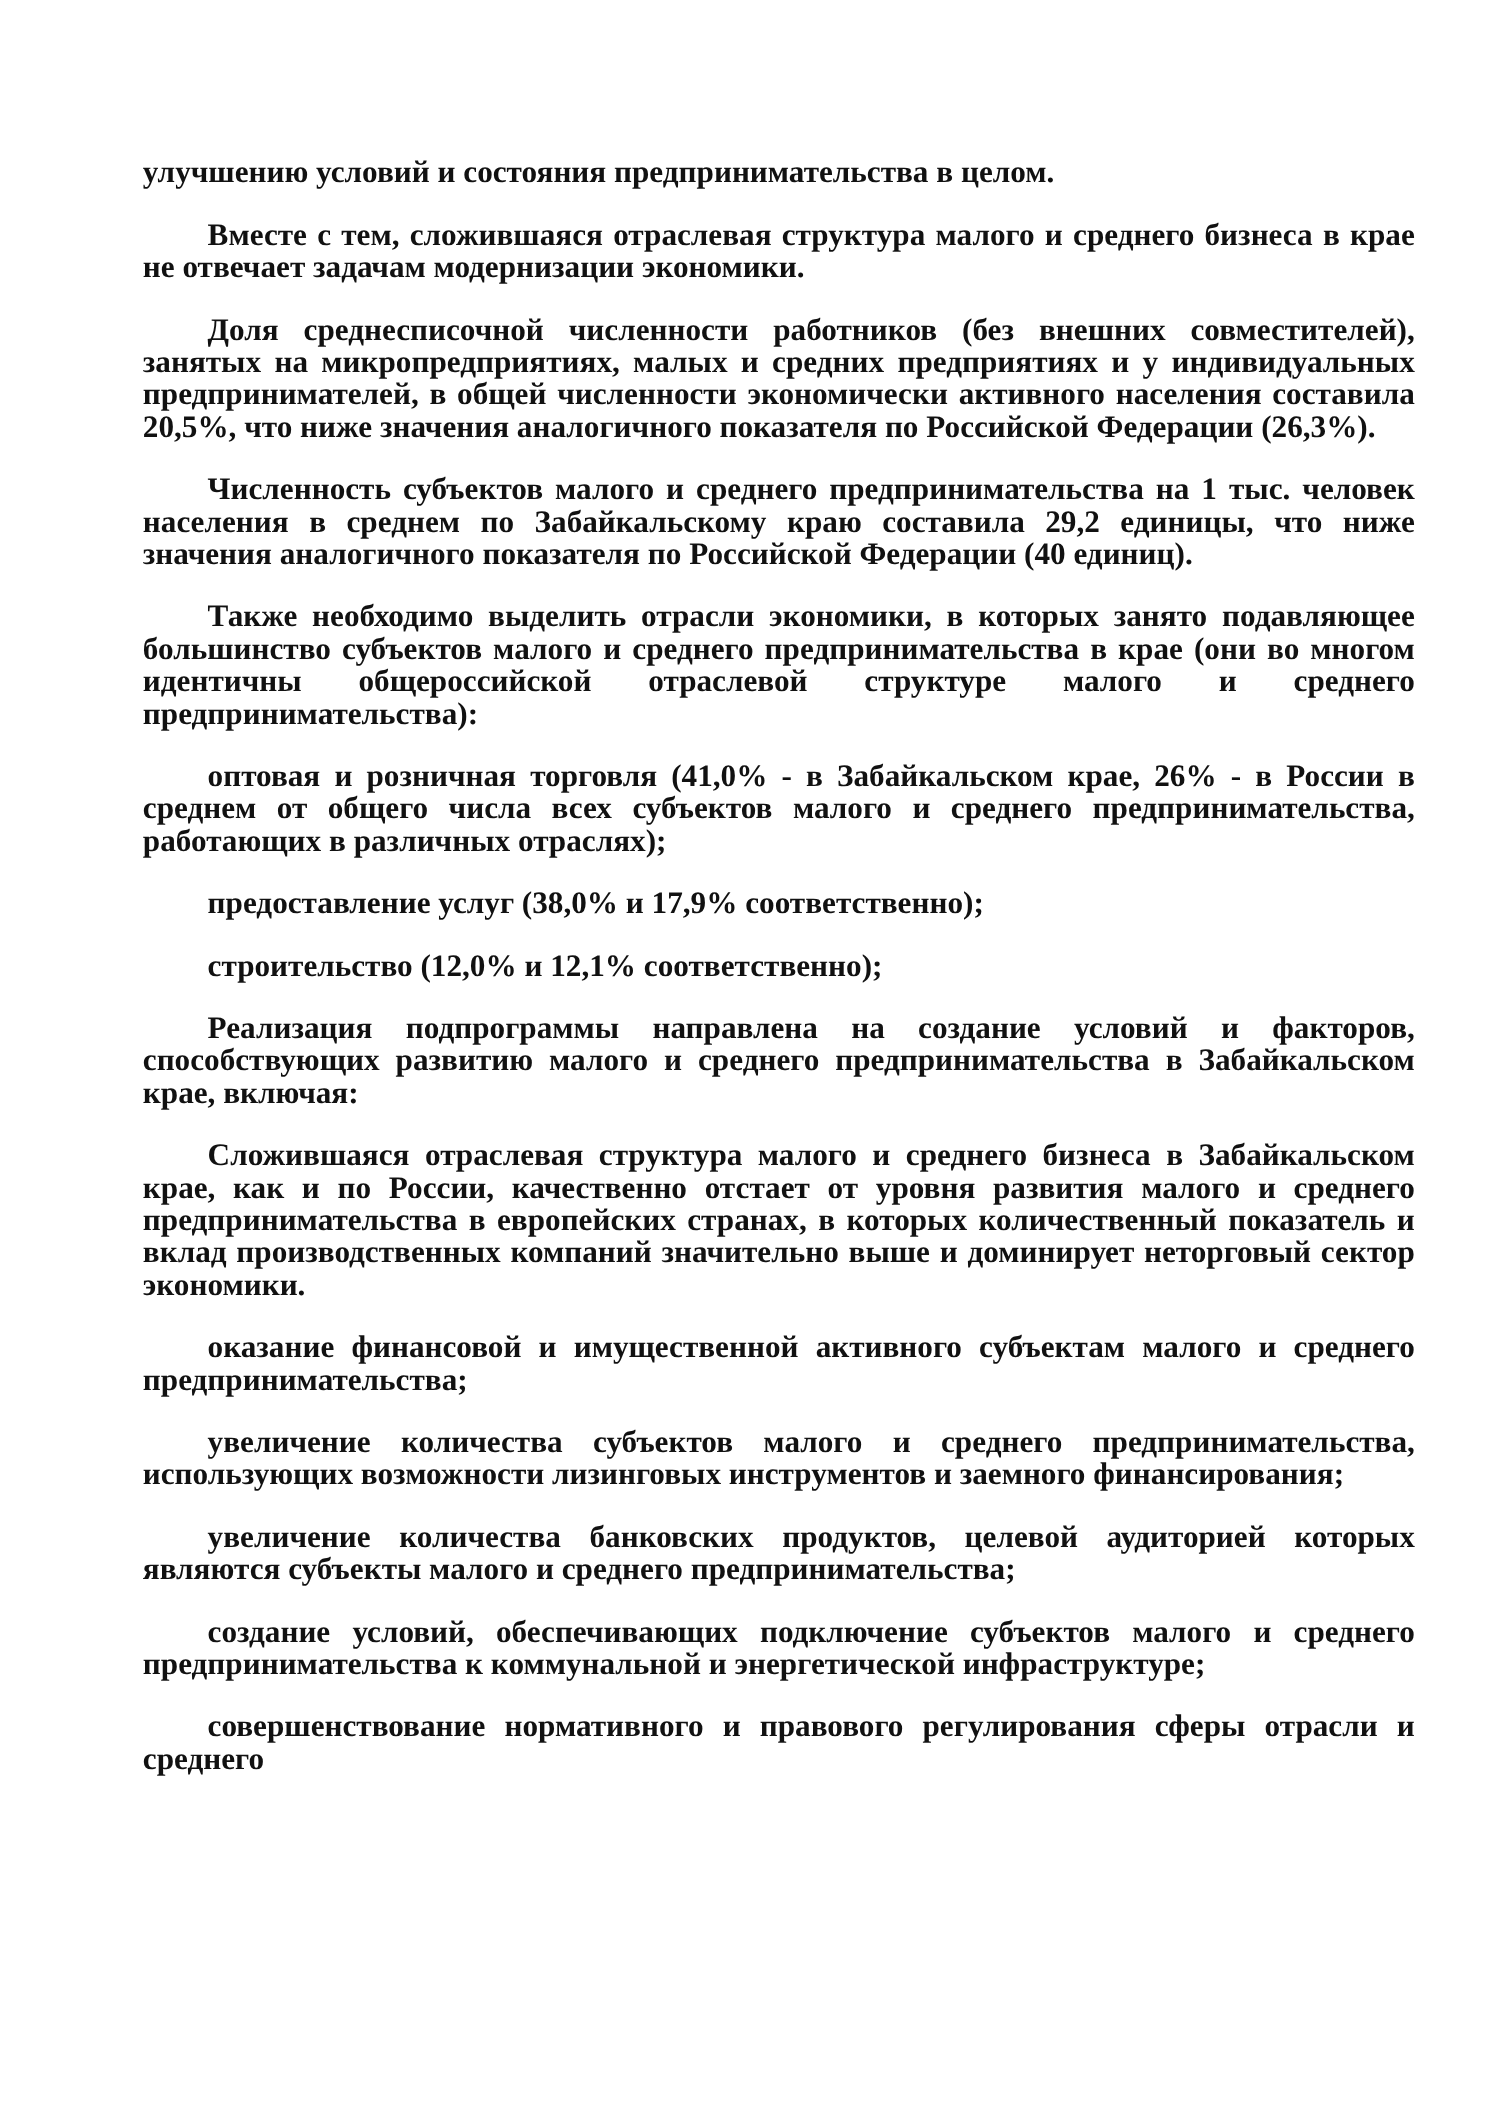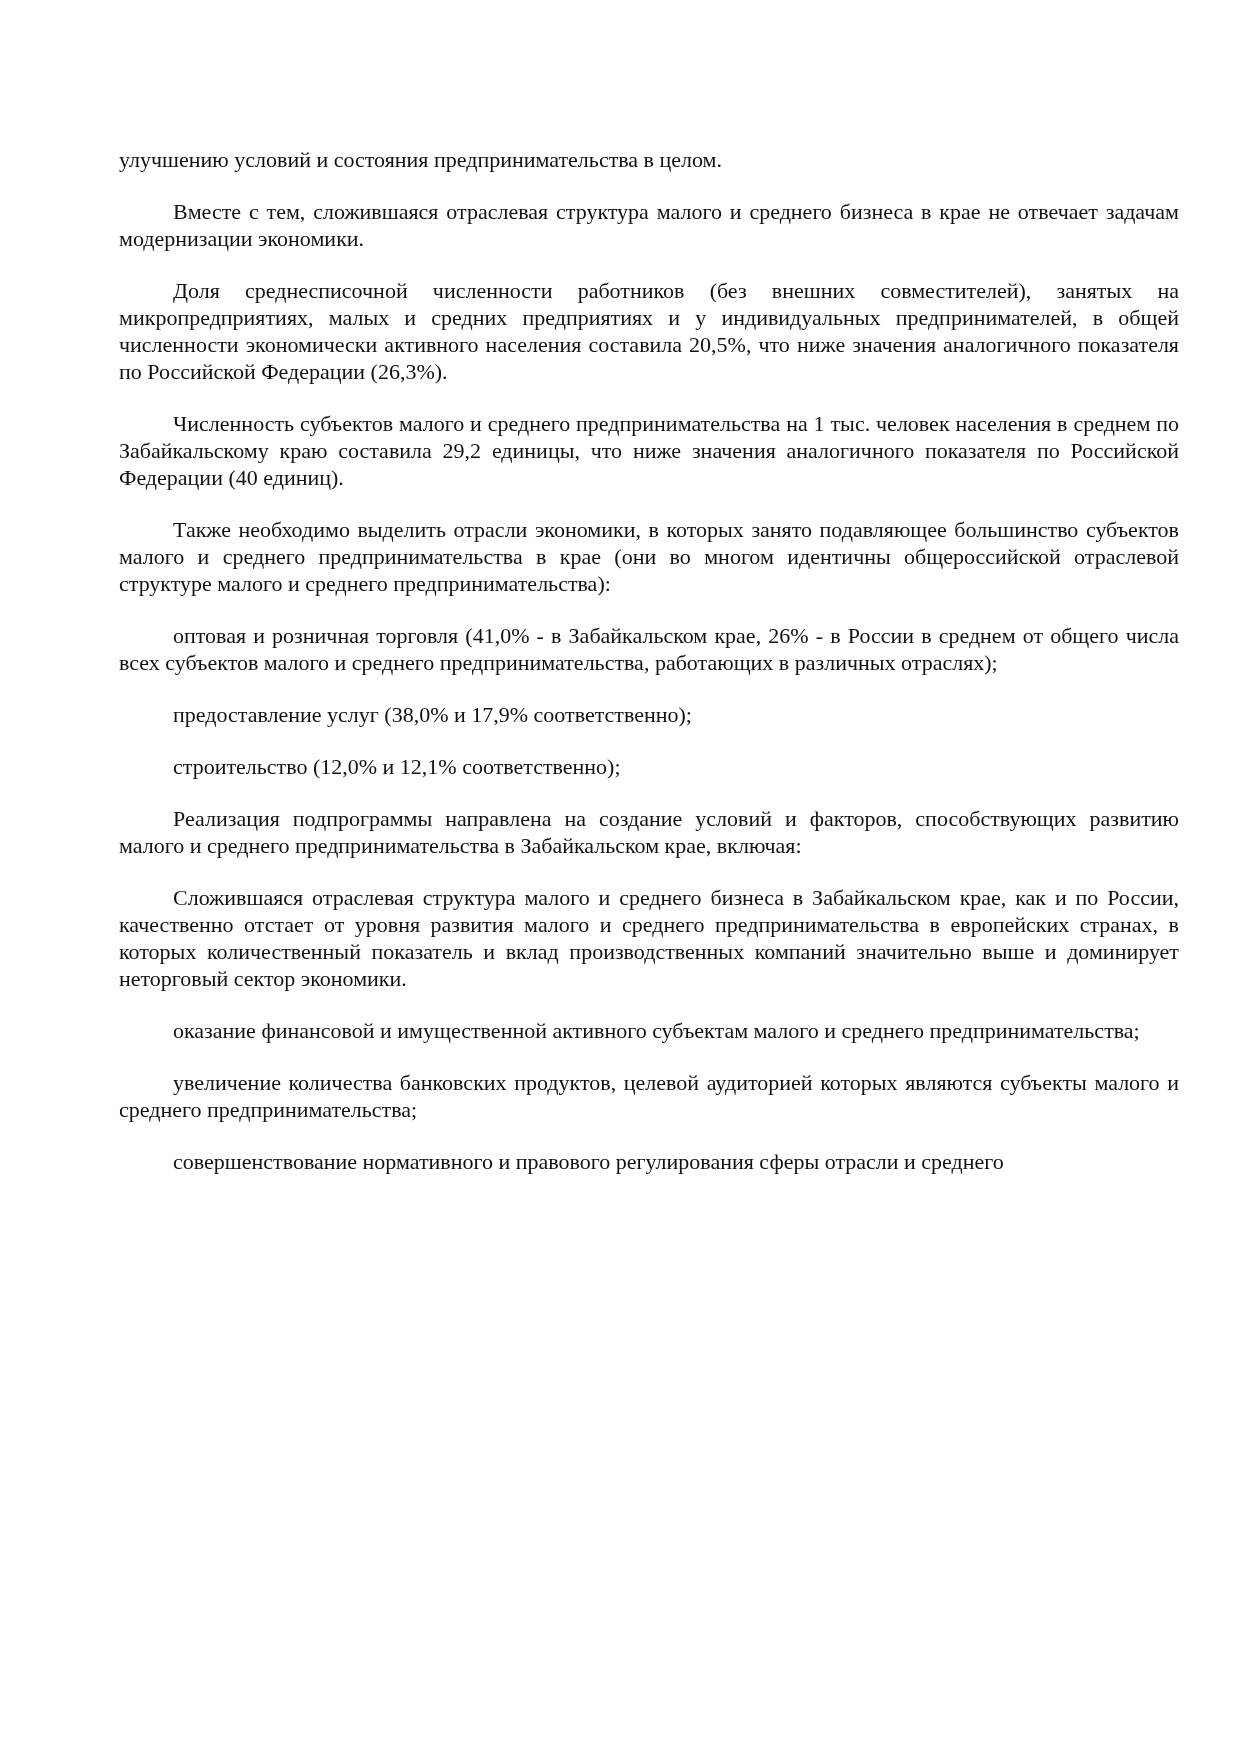--- a/index.html
+++ b/index.html
@@ -1,25 +1,26 @@
 <!DOCTYPE html>
 <html><head>
 <meta charset="utf-8">
 <style>
   html, body { margin: 0; padding: 0; background: #ffffff; }
   body { width: 1241px; height: 1754px; position: relative; overflow: hidden; }
   .page {
     position: absolute;
     left: 119px;
-    top: 146px;
+    top: 130px;
     width: 1060px;
     font-family: "Liberation Serif", "DejaVu Serif", serif;
-    font-size: 22px;
+    font-size: 26px;
     line-height: 27px;
     color: #111111;
+    font-weight: bold;
   }
   .p {
     margin: 0 0 25px 0;
     text-align: justify;
     text-indent: 54px;
   }
   .p.noindent { text-indent: 0; }
   .p.last { margin-bottom: 0; }
 </style>
 </head>
@@ -30,15 +31,17 @@
   <p class="p">Вместе с тем, сложившаяся отраслевая структура малого и среднего бизнеса в крае не отвечает задачам модернизации экономики.</p>
   <p class="p">Доля среднесписочной численности работников (без внешних совместителей), занятых на микропредприятиях, малых и средних предприятиях и у индивидуальных предпринимателей, в общей численности экономически активного населения составила 20,5%, что ниже значения аналогичного показателя по Российской Федерации (26,3%).</p>
   <p class="p">Численность субъектов малого и среднего предпринимательства на 1 тыс. человек населения в среднем по Забайкальскому краю составила 29,2 единицы, что ниже значения аналогичного показателя по Российской Федерации (40 единиц).</p>
   <p class="p">Также необходимо выделить отрасли экономики, в которых занято подавляющее большинство субъектов малого и среднего предпринимательства в крае (они во многом идентичны общероссийской отраслевой структуре малого и среднего предпринимательства):</p>
   <p class="p">оптовая и розничная торговля (41,0% - в Забайкальском крае, 26% - в России в среднем от общего числа всех субъектов малого и среднего предпринимательства, работающих в различных отраслях);</p>
   <p class="p">предоставление услуг (38,0% и 17,9% соответственно);</p>
   <p class="p">строительство (12,0% и 12,1% соответственно);</p>
   <p class="p">Реализация подпрограммы направлена на создание условий и факторов, способствующих развитию малого и среднего предпринимательства в Забайкальском крае, включая:</p>
   <p class="p">Сложившаяся отраслевая структура малого и среднего бизнеса в Забайкальском крае, как и по России, качественно отстает от уровня развития малого и среднего предпринимательства в европейских странах, в которых количественный показатель и вклад производственных компаний значительно выше и доминирует неторговый сектор экономики.</p>
   <p class="p">оказание финансовой и имущественной активного субъектам малого и среднего предпринимательства;</p>
+  <p class="p">увеличение количества субъектов малого и среднего предпринимательства, использующих возможности лизинговых инструментов и заемного финансирования;</p>
   <p class="p">увеличение количества банковских продуктов, целевой аудиторией которых являются субъекты малого и среднего предпринимательства;</p>
+  <p class="p">создание условий, обеспечивающих подключение субъектов малого и среднего предпринимательства к коммунальной и энергетической инфраструктуре;</p>
   <p class="p last">совершенствование нормативного и правового регулирования сферы отрасли и среднего</p>
 </div>
 
 </body></html>

